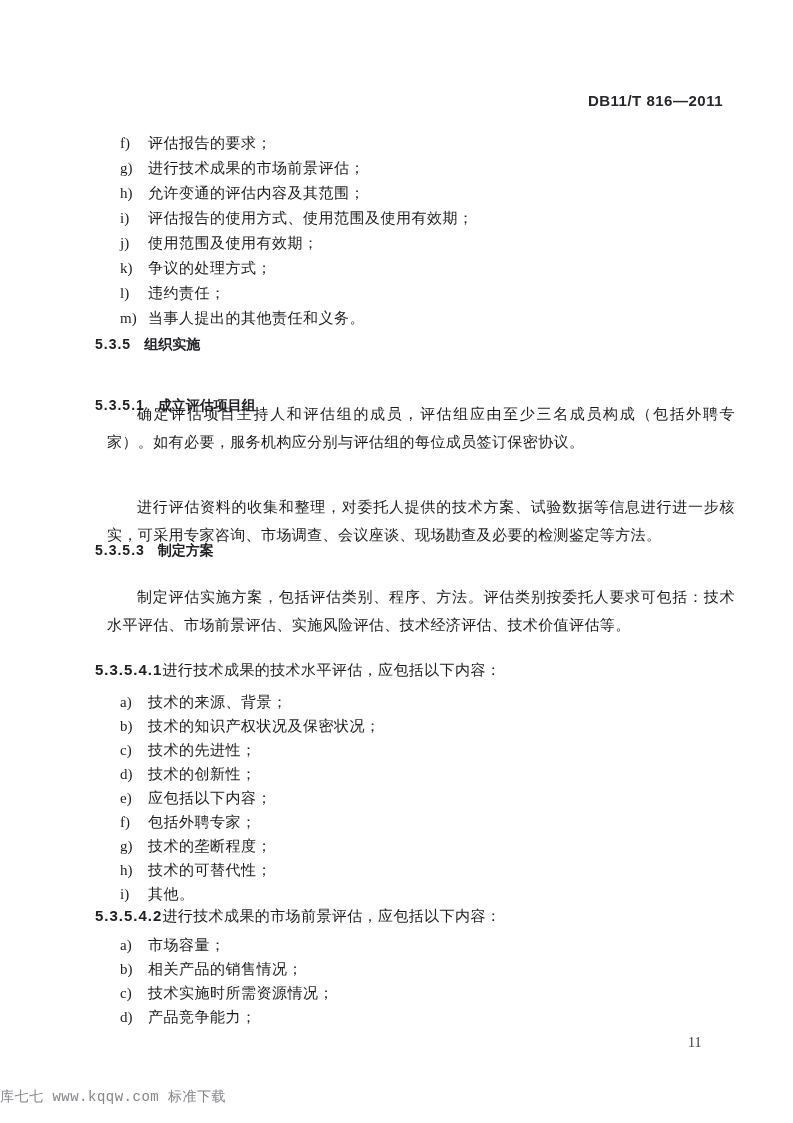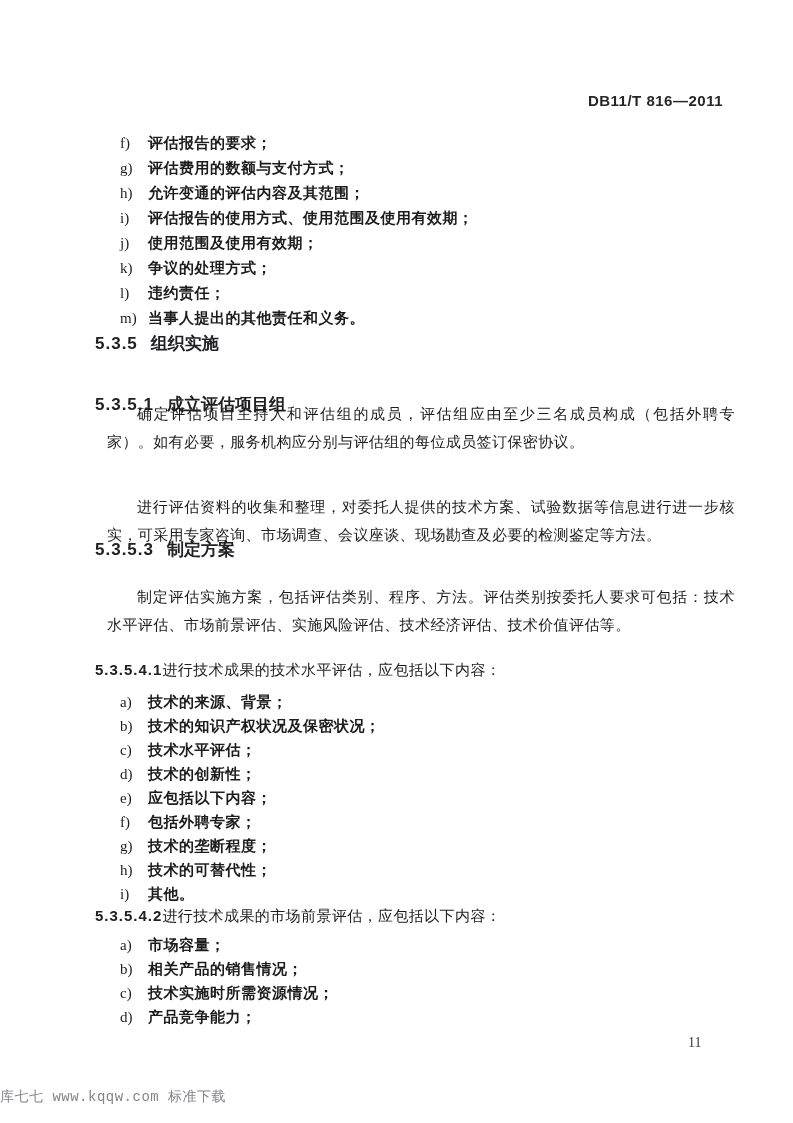--- a/index.html
+++ b/index.html
@@ -42,31 +42,30 @@
     display: flex;
     font-size: 15px;
   }
   .lettered-list .lbl {
     flex: none;
     width: 28px;
   }
   .lettered-list .txt {
     flex: 1;
     letter-spacing: 0.5px;
-    font-weight: bold;
   }
   .list-contract li { line-height: 25px; }
   .list-tech li, .list-market li { line-height: 24px; }
   .heading {
     position: absolute;
     left: 95px;
     right: 70px;
     font-family: "Liberation Sans", "DejaVu Sans", sans-serif;
     font-weight: bold;
-    font-size: 17px;
+    font-size: 14px;
     line-height: 20px;
     color: #202024;
   }
   .heading .num { margin-right: 13px; letter-spacing: 1px; }
   .para {
     position: absolute;
     left: 95px;
     width: 628px;
     margin: 12px;
     font-size: 15px;
@@ -130,21 +129,21 @@
 
   <div class="doc-number">DB11/T 816—2011</div>
 
   <ul class="lettered-list list-contract" id="list-contract">
     <li>
         <span class="lbl">f)</span>
         <span class="txt">评估报告的要求；</span>
       </li>
     <li>
         <span class="lbl">g)</span>
-        <span class="txt">评估费用的数额与支付方式；</span>
+        <span class="txt">进行技术成果的市场前景评估；</span>
       </li>
     <li>
         <span class="lbl">h)</span>
         <span class="txt">允许变通的评估内容及其范围；</span>
       </li>
     <li>
         <span class="lbl">i)</span>
         <span class="txt">评估报告的使用方式、使用范围及使用有效期；</span>
       </li>
     <li>
@@ -193,21 +192,21 @@
     <li>
         <span class="lbl">a)</span>
         <span class="txt">技术的来源、背景；</span>
       </li>
     <li>
         <span class="lbl">b)</span>
         <span class="txt">技术的知识产权状况及保密状况；</span>
       </li>
     <li>
         <span class="lbl">c)</span>
-        <span class="txt">技术水平评估；</span>
+        <span class="txt">技术的先进性；</span>
       </li>
     <li>
         <span class="lbl">d)</span>
         <span class="txt">技术的创新性；</span>
       </li>
     <li>
         <span class="lbl">e)</span>
         <span class="txt">应包括以下内容；</span>
       </li>
     <li>

